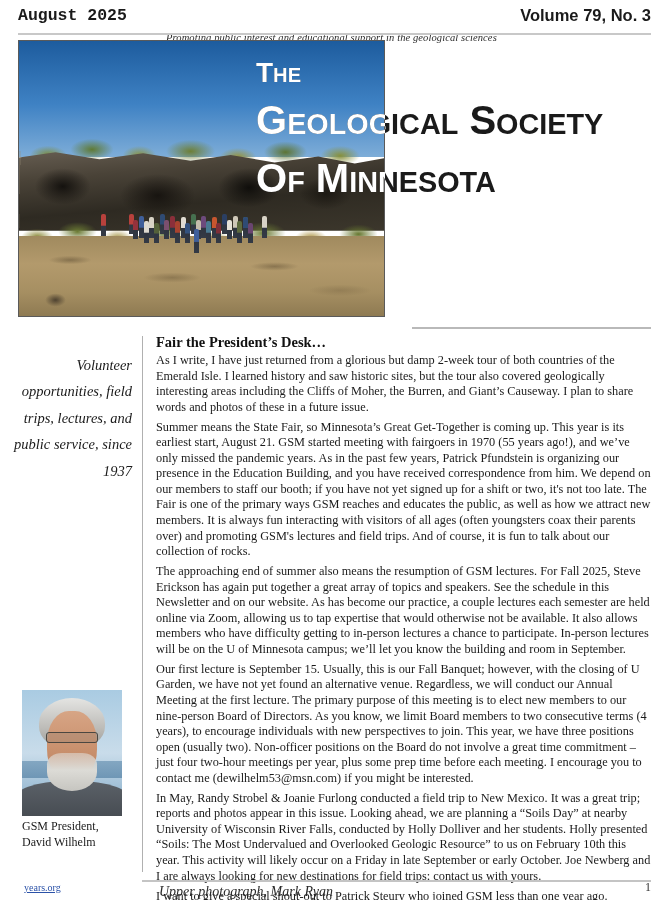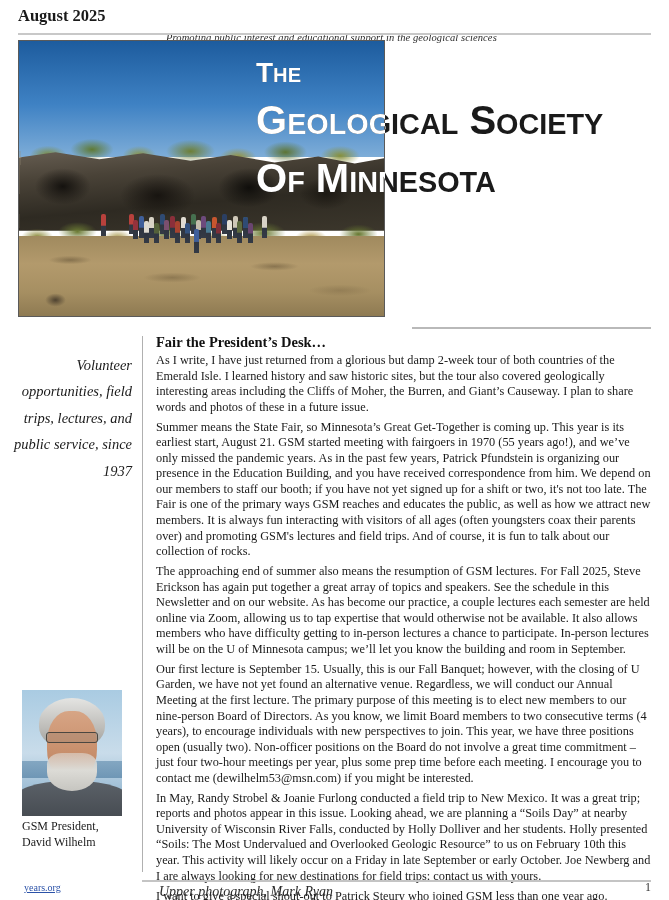--- a/index.html
+++ b/index.html
@@ -15,21 +15,21 @@
 
   .page { position: relative; width: 669px; height: 900px; }
 
   
   .top-header {
     position: absolute;
     left: 18px; top: 6px; width: 633px; height: 24px;
   }
   .issue-date {
     position: absolute; left: 0; top: 0;
-    font-family: Liberation Serif, serif;
+    font-family: Liberation Mono, monospace;
     font-weight: bold; font-size: 16.5px; color: #1a1a1a;
   }
   .tagline-top {
     position: absolute; left: 148px; top: 6px;
     font-family: "Liberation Serif", serif;
     font-style: italic; font-size: 10.5px; color: #2b2b2b;
     letter-spacing: 0.1px;
     margin-top: 20px;
   }
   .volume {
@@ -247,20 +247,21 @@
   }
 </style>
 </head>
 <body>
 
 <div class="page">
 
   <div class="top-header">
     <div class="issue-date">August 2025</div>
     <div class="tagline-top">Promoting public interest and educational support in the geological sciences</div>
+    <div class="volume">Volume 79, No. 3</div>
   </div>
   <div class="header-rule"></div>
 
   <div class="masthead">
 
     <div class="photo-frame">
       <div class="photo-inner">
         <div class="sky"></div>
         <div class="ridge-trees"></div>
         <div class="cliff"></div>

